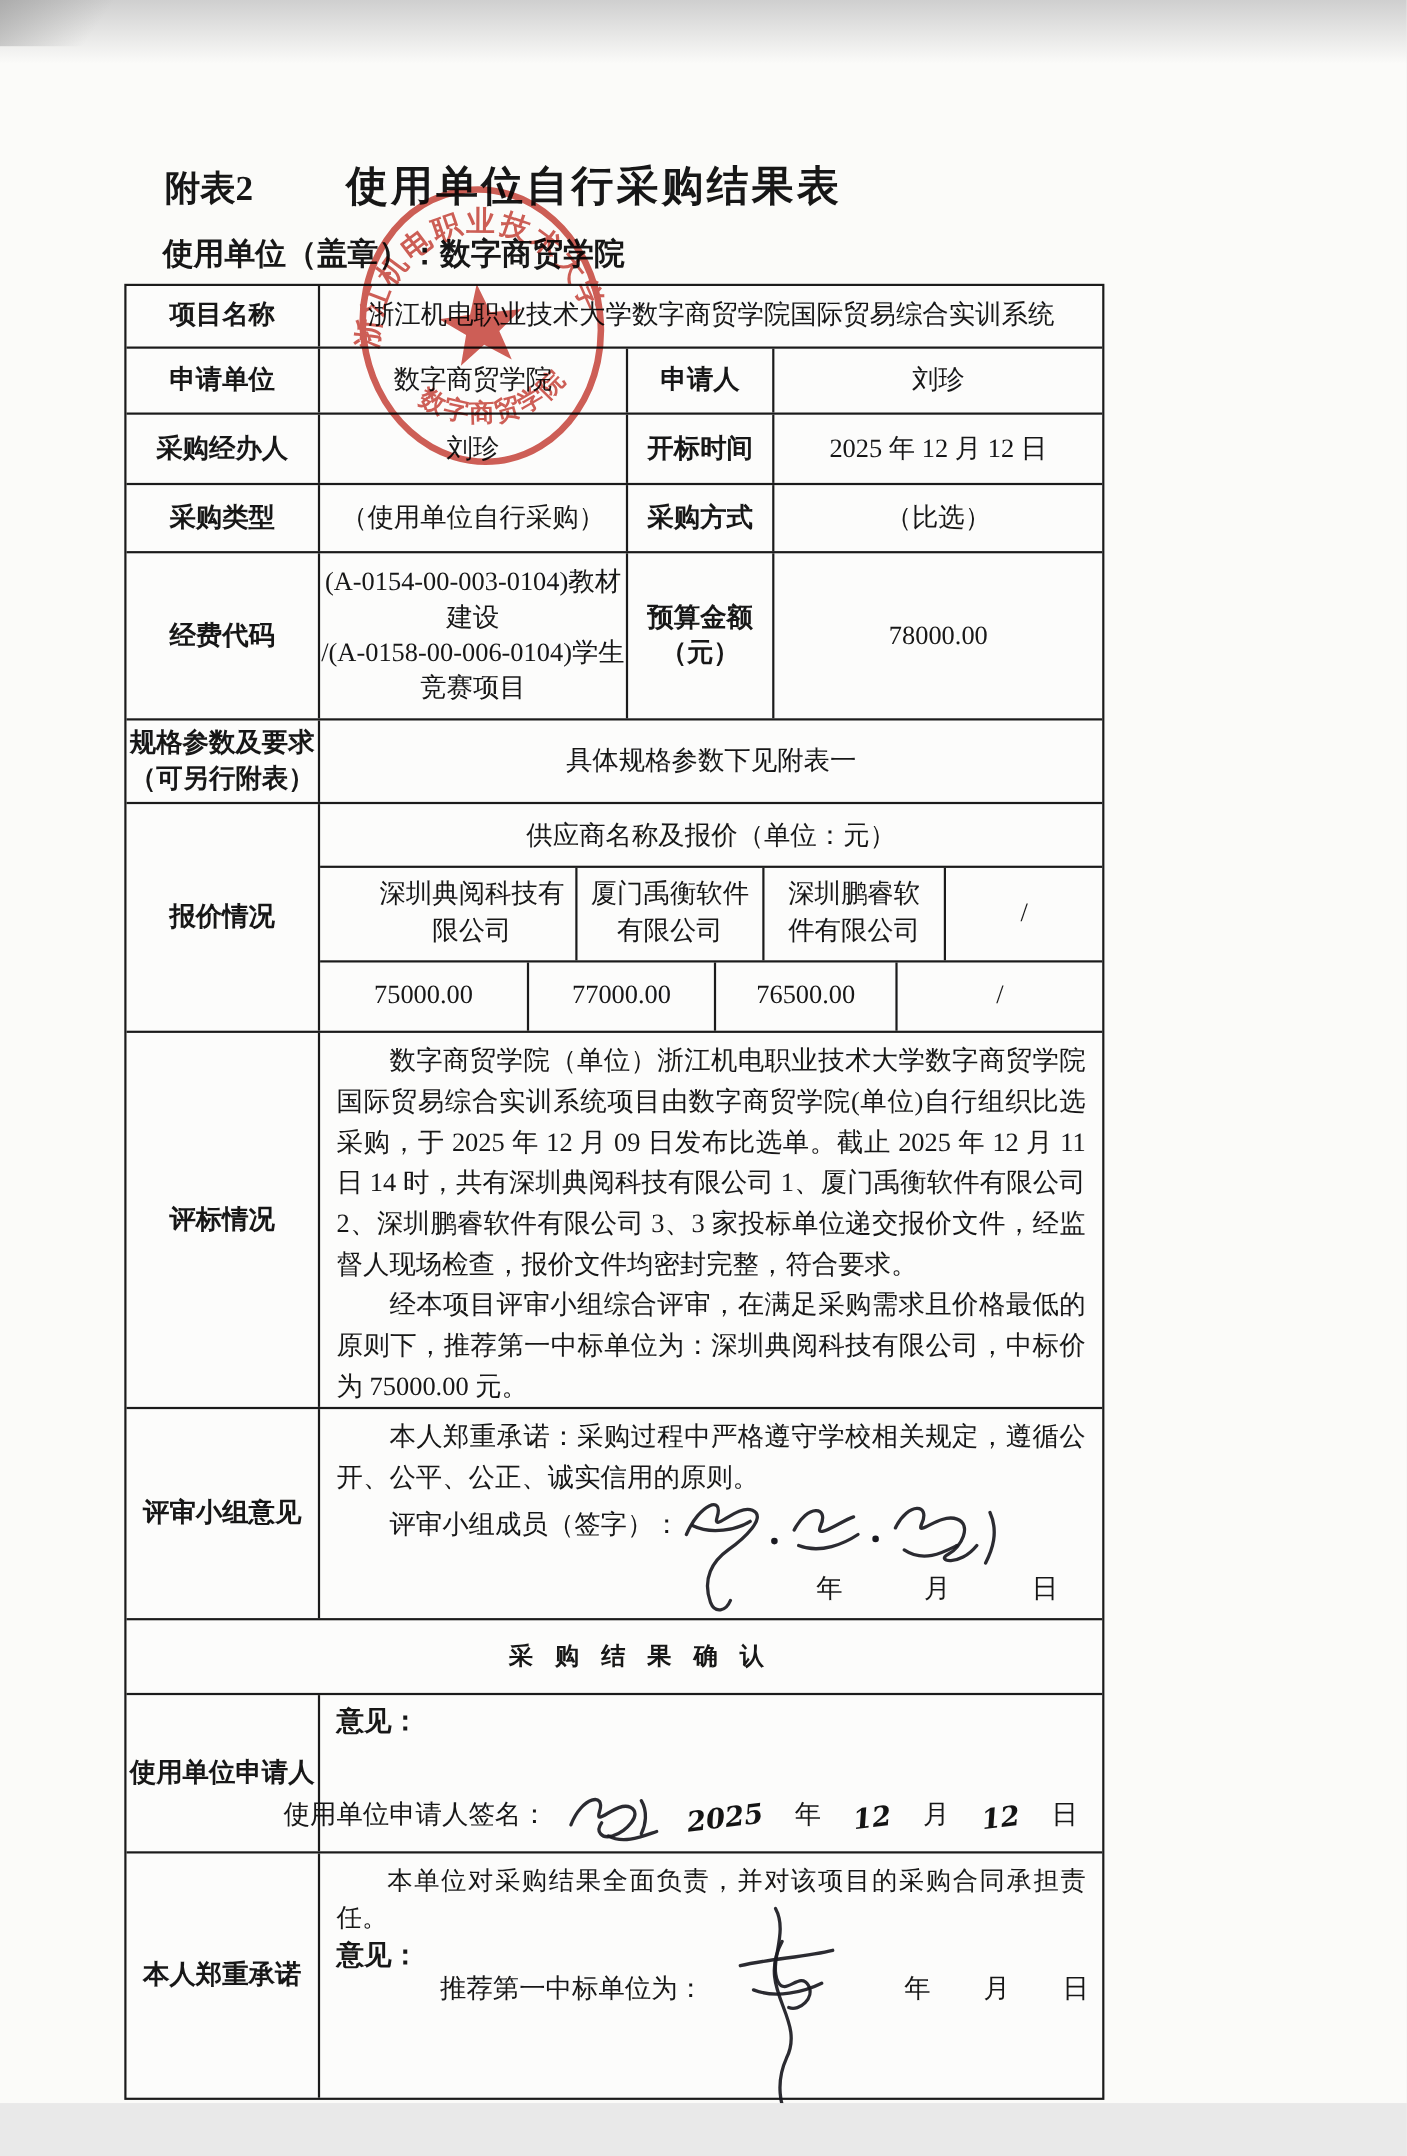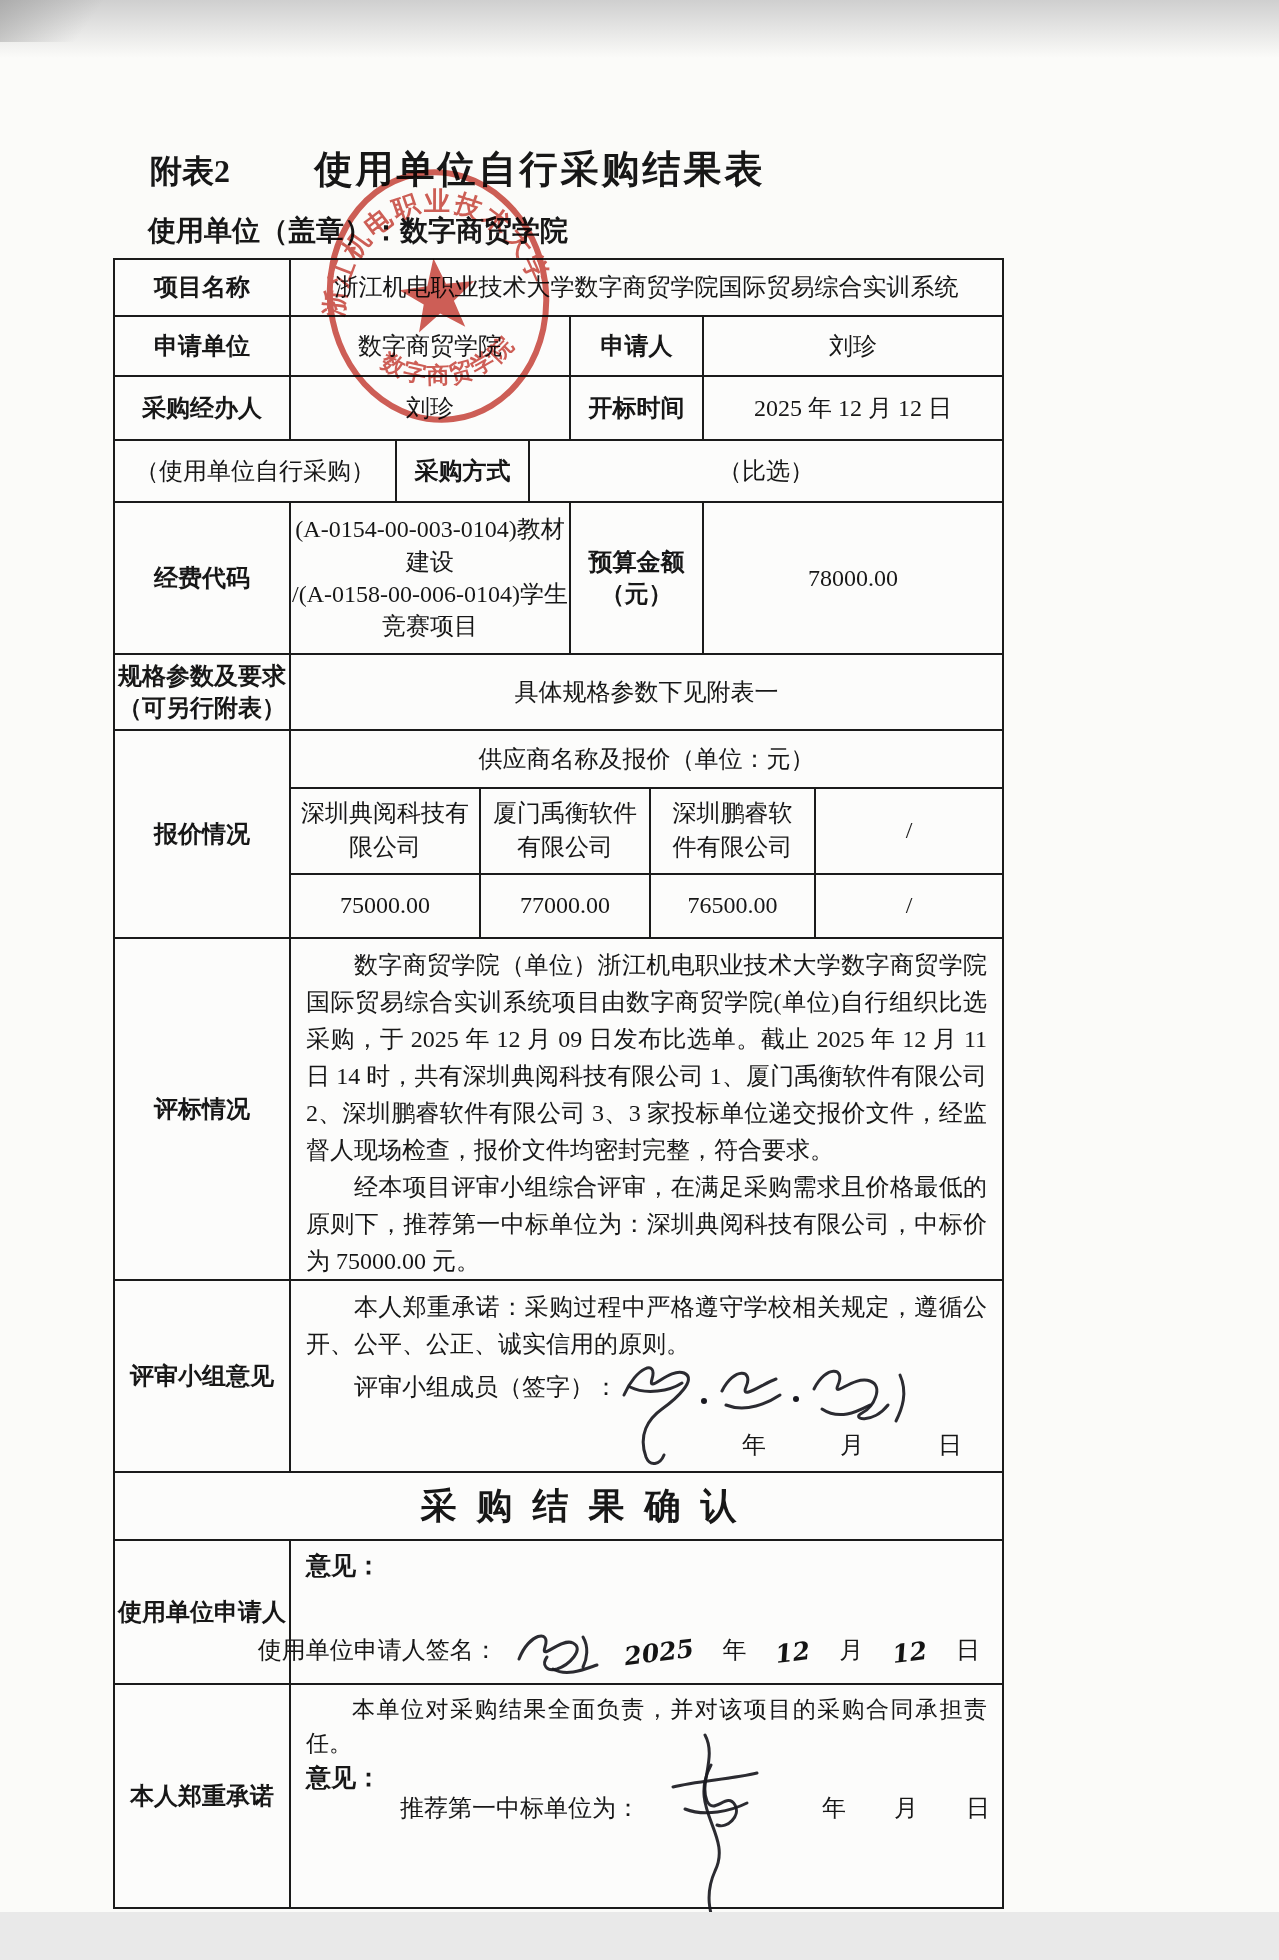--- a/index.html
+++ b/index.html
@@ -26,40 +26,40 @@
   .mid{width:280px;flex:none;}
   .lab2{width:133px;flex:none;font-weight:bold;}
   .val{flex:1;}
   .r-project{height:55px}.r-apply{height:58px}.r-agent{height:62px}.r-type{height:60px}
   .r-budget{height:150px}.r-spec{height:74px}.r-eval{height:340px}.r-commit{height:190px}
   .r-confirm{height:66px}.r-appconf{height:142px}.r-respconf{height:222px}
 
   .qright{flex:1;display:flex;flex-direction:column;border-left:2px solid #1b1b1b;}
   .q-head{height:56px;display:flex;align-items:center;justify-content:center;font-size:24px;}
   .q-names,.q-prices{display:flex;border-top:2px solid #1b1b1b;}
-  .q-names{height:84px;}
+  .q-names{height:84px;padding-left:44px;}
   .q-prices{height:62px;}
   .qc{box-sizing:border-box;border-left:2px solid #1b1b1b;display:flex;align-items:center;
       justify-content:center;text-align:center;font-size:24px;line-height:1.4;padding:0 10px;}
   .qc:first-child{border-left:none;}
   .q1{width:188px;flex:none}.q2{width:170px;flex:none}.q3{width:165px;flex:none}.q4{flex:1}
 
   .text-cell{flex:1;display:block;text-align:justify;padding:8px 15px;font-size:24px;line-height:37px;
              word-break:break-all;}
   .text-cell p{margin:0;text-indent:2em;}
   .block-cell{flex:1;display:block;position:relative;text-align:left;padding:8px 15px;font-size:24px;}
   .stmt{margin:0;text-indent:2em;font-size:23px;line-height:34px;word-break:break-all;text-align:justify;}
   .opinion{font-size:25px;font-weight:bold;}
   .sign-row{position:absolute;bottom:8px;right:12px;display:flex;align-items:center;font-size:24px;white-space:nowrap;gap:15px;}
   .sign-row .pd{margin:0 10px;}
   .hand{font-family:"DejaVu Serif",serif;font-style:italic;font-weight:bold;font-size:25px;
         display:inline-block;transform:rotate(-7deg) translateY(3px);color:#141414;margin:0 4px;}
   .ymd{position:absolute;bottom:10px;right:40px;display:flex;gap:74px;font-size:24px;}
   .ymd-inline{display:inline-flex;gap:48px;margin-left:42px;}
-  .confirm-cell{flex:1;font-weight:bold;font-size:36px;letter-spacing:20px;display:flex;
+  .confirm-cell{flex:1;font-weight:bold;font-size:22px;letter-spacing:20px;display:flex;
                 align-items:center;justify-content:center;text-indent:20px;padding-left:40px;}
   .note{position:absolute;top:1912px;left:130px;font-size:25px;font-weight:bold;}
 
   .stamp{position:absolute;top:160px;left:318px;width:240px;height:272px;transform:rotate(-7deg);
          opacity:.8;mix-blend-mode:multiply;pointer-events:none;}
   .sig{stroke:#191920;stroke-width:3;fill:none;stroke-linecap:round;stroke-linejoin:round;opacity:.92;}
   .sig-svg{overflow:visible;flex:none;}
   .commit-sign-line{display:flex;align-items:center;margin-top:2px;}
   .commit-sign-line .lbl{text-indent:2em;white-space:nowrap;}
 </style>
@@ -92,20 +92,21 @@
     </div>
 
     <div class="row r-agent">
       <div class="cell lab">采购经办人</div>
       <div class="cell mid">刘珍</div>
       <div class="cell lab2">开标时间</div>
       <div class="cell val">2025 年 12 月 12 日</div>
     </div>
 
     <div class="row r-type">
+      <div class="cell lab">采购类型</div>
       <div class="cell mid">（使用单位自行采购）</div>
       <div class="cell lab2">采购方式</div>
       <div class="cell val">（比选）</div>
     </div>
 
     <div class="row r-budget">
       <div class="cell lab">经费代码</div>
       <div class="cell mid">
         <span>(A-0154-00-003-0104)教材建设</span>
         <span>/(A-0158-00-006-0104)学生竞赛项目</span>

